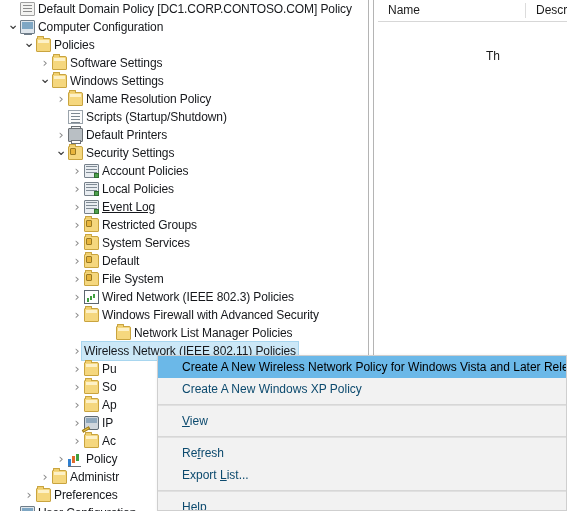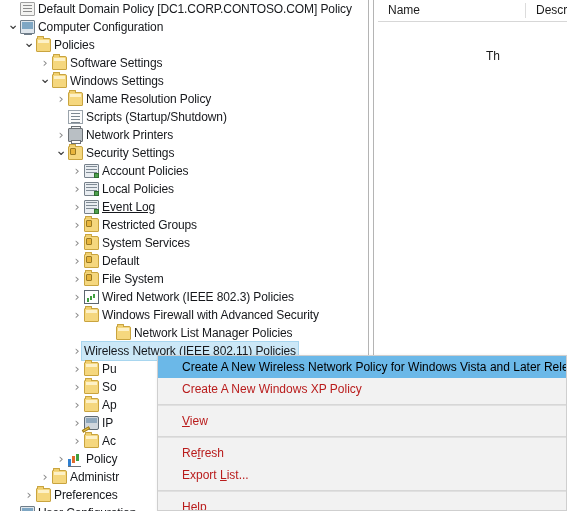--- a/index.html
+++ b/index.html
@@ -174,21 +174,21 @@
 
   
   #ctx-menu{
     position:absolute;left:157px;top:355px;width:410px;height:156px;
     background:#f2f2f2;border:1px solid #cfcfcf;
     box-sizing:border-box;overflow:hidden;
     box-shadow:2px 2px 4px rgba(0,0,0,0.18);
   }
   .ctx-item{
     position:relative;height:22px;line-height:22px;
-    padding-left:24px;font-size:12px;color:#b91c1c;white-space:nowrap;
+    padding-left:24px;font-size:12px;color:#0c4a6e;white-space:nowrap;
     background:#f2f2f2;
   }
   .ctx-item.hl{background:#6bb8e8;color:#000000;}
   .ctx-sep{
     height:1px;margin:4px 0 4px 0;background:#e0e0e0;
     border-top:1px solid #d7d7d7;
   }
   .ctx-item u{text-decoration:underline;}
 </style>
 </head>
@@ -226,21 +226,21 @@
         <span class="ico ic-folder" style="left: 68px;"></span>
         <span class="lbl" style="left: 86px;">Name Resolution Policy</span>
       </div>
       <div class="tree-row" style="top: 108px; position: absolute; left: 0px; right: 0px;">
         <span class="ico ic-doc" style="left: 68px;"></span>
         <span class="lbl" style="left: 86px;">Scripts (Startup/Shutdown)</span>
       </div>
       <div class="tree-row" style="top: 126px; position: absolute; left: 0px; right: 0px;">
         <span class="twisty" style="left: 54px; font-size: 13px;">›</span>
         <span class="ico ic-printer" style="left: 68px;"></span>
-        <span class="lbl" style="left: 86px;">Network Printers</span>
+        <span class="lbl" style="left: 86px;">Default Printers</span>
       </div>
       <div class="tree-row" style="top: 144px; position: absolute; left: 0px; right: 0px;">
         <span class="twisty open" style="left: 54px; font-size: 14px; line-height: 13px;">⌄</span>
         <span class="ico ic-folder ic-lockfolder" style="left: 68px;"></span>
         <span class="lbl" style="left: 86px;">Security Settings</span>
       </div>
       <div class="tree-row" style="top: 162px; position: absolute; left: 0px; right: 0px;">
         <span class="twisty" style="left: 70px; font-size: 13px;">›</span>
         <span class="ico ic-server" style="left: 84px;"></span>
         <span class="lbl" style="left: 102px;">Account Policies</span>

